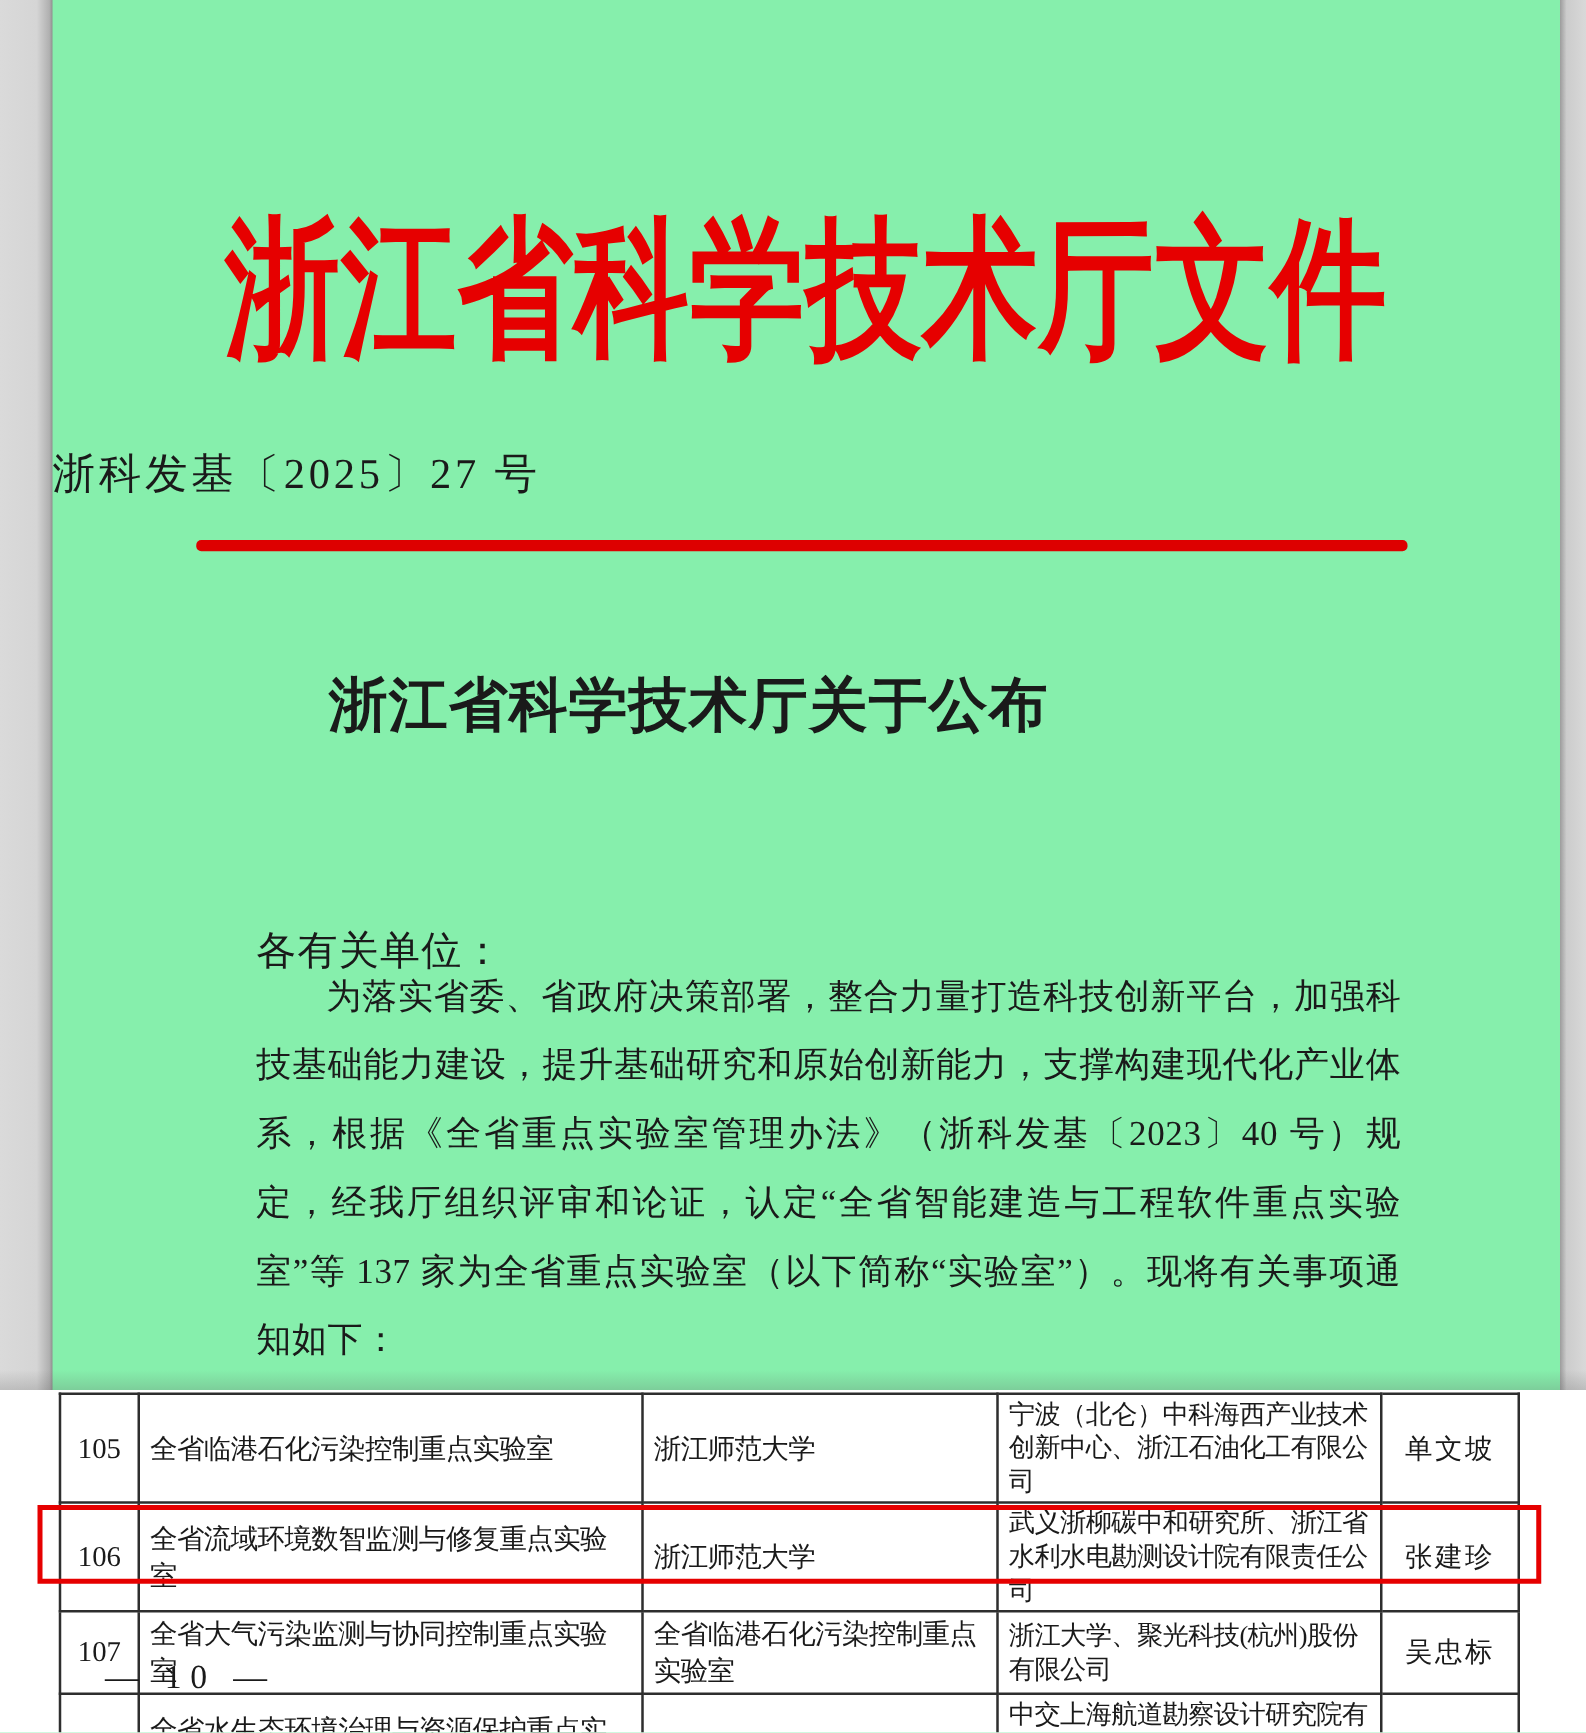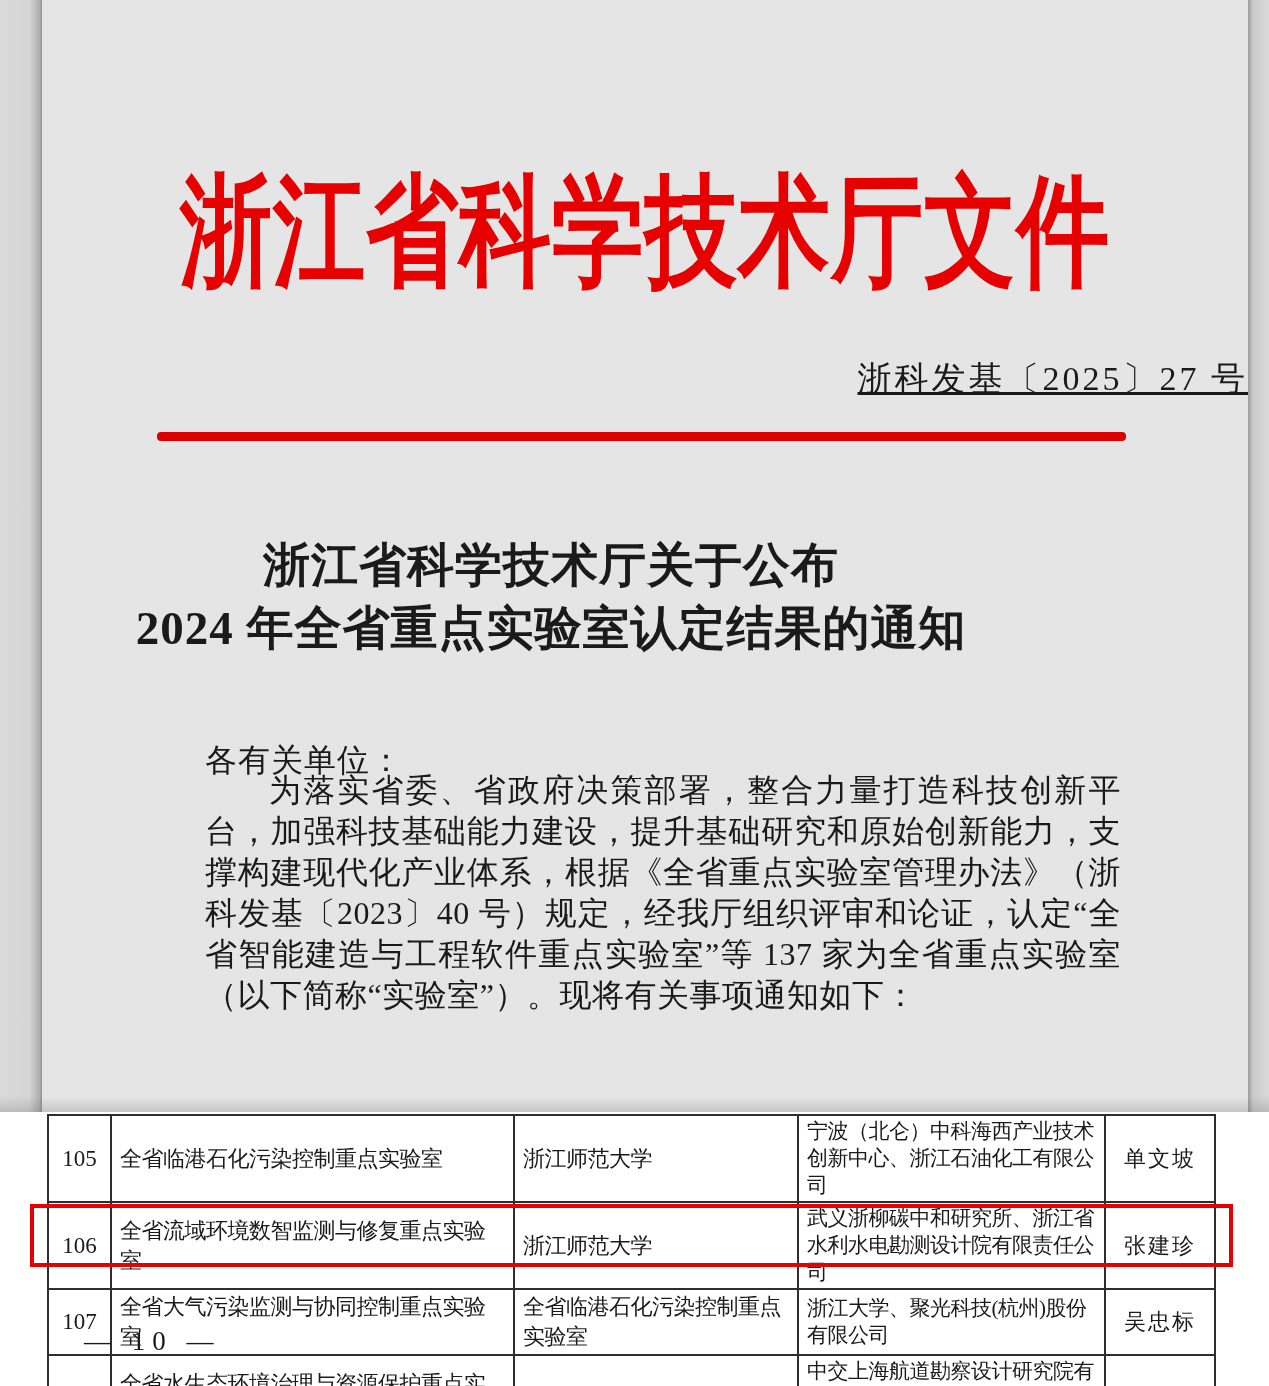--- a/index.html
+++ b/index.html
@@ -1,17 +1,17 @@
 <!DOCTYPE html>
 <html style="--accent-red: #e60000; --rule-red: #dd0000; --highlight-red: #e60000; --table-border: #2e2e2e; --margin-grey: #d6d6d6;"><head>
 <meta charset="utf-8">
 <style>
   html,body{margin:0;padding:0;background:#ffffff;}
   .page{
-    position:relative;width:1269px;height:1386px;background:#e5e5e5;overflow:hidden;
+    position:relative;width:1269px;height:1386px;background:#86efac;overflow:hidden;
     font-family:"Liberation Serif","DejaVu Serif",serif;color:#1a1a1a;
   }
   
   .margin-left{
     position:absolute;left:0;top:0;width:42px;height:1112px;
     background:linear-gradient(to right,#dadada 0,#d5d5d5 70%,#b0b0b0 94%,#8f8f8f 100%);
   }
   .margin-right{
     position:absolute;right:0;top:0;width:21px;height:1146px;
     background:linear-gradient(to right,#9c9c9c 0,#cccccc 25%,#d9d9d9 100%);
@@ -23,35 +23,35 @@
   }
   .bottom-sheet{position:absolute;left:0;top:1112px;width:1269px;height:274px;background:#ffffff;}
 
   .letterhead{
     position:absolute;left:42px;top:150px;width:1206px;text-align:center;
     font-size:92px;font-weight:700;color:var(--accent-red,#e60000);
     white-space:nowrap;letter-spacing:1px;
     transform:scaleY(1.32);transform-origin:top center;
   }
   .doc-number{
-    position:absolute;left:42px;top:356px;width:1206px;text-align:right;
-    font-size:34px;letter-spacing:3px;text-decoration:underline;
+    position:absolute;left:42px;top:356px;width:1206px;text-align:left;
+    font-size:34px;letter-spacing:3px;
   }
   .red-rule{
     position:absolute;left:157px;top:432px;width:969px;height:9px;
     background:var(--rule-red,#dd0000);border-radius:4px;
   }
   .notice-title{
     position:absolute;left:42px;top:534px;width:1018px;text-align:center;
     font-size:47px;font-weight:700;line-height:63px;letter-spacing:1px;
   }
   .salutation{position:absolute;left:205px;top:739px;font-size:32px;letter-spacing:1px;}
   .body-paragraph{
     position:absolute;left:205px;top:770px;width:916px;margin:0;
-    font-size:32px;line-height:41px;letter-spacing:0.5px;
+    font-size:28px;line-height:55px;letter-spacing:0.5px;
     text-align:justify;text-justify:inter-ideograph;text-indent:2em;
   }
 
   .labs-table{
     position:absolute;left:47px;top:1114px;width:1167px;
     border-collapse:collapse;table-layout:fixed;font-size:22px;
   }
   .labs-table td{
     border:2px solid var(--table-border,#2e2e2e);
     vertical-align:middle;padding:2px 8px;overflow:hidden;
@@ -86,21 +86,20 @@
   <div class="bottom-sheet"></div>
 
   <div class="letterhead">浙江省科学技术厅文件</div>
 
   <div class="doc-number">浙科发基〔2025〕27 号</div>
 
   <div class="red-rule"></div>
 
   <div class="notice-title">
     <div>浙江省科学技术厅关于公布</div>
-    <div>2024 年全省重点实验室认定结果的通知</div>
   </div>
 
   <div class="salutation">各有关单位：</div>
 
   <p class="body-paragraph">为落实省委、省政府决策部署，整合力量打造科技创新平台，加强科技基础能力建设，提升基础研究和原始创新能力，支撑构建现代化产业体系，根据《全省重点实验室管理办法》（浙科发基〔2023〕40 号）规定，经我厅组织评审和论证，认定“全省智能建造与工程软件重点实验室”等 137 家为全省重点实验室（以下简称“实验室”）。现将有关事项通知如下：</p>
 
   <table class="labs-table">
     <colgroup>
       <col style="width:63px">
       <col style="width:403px">

